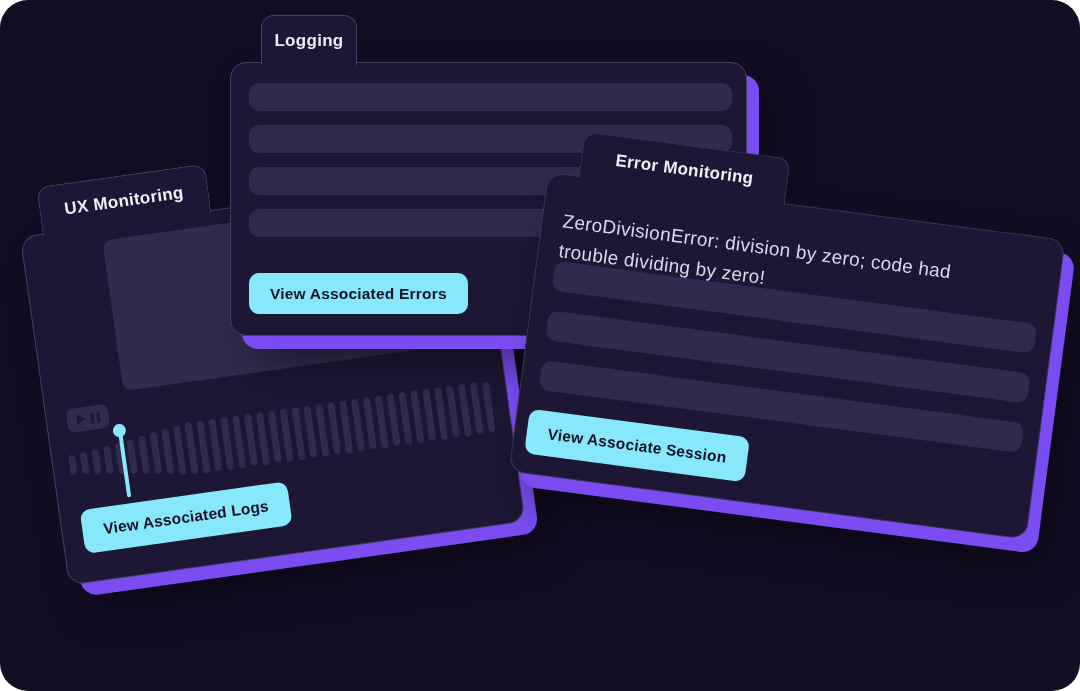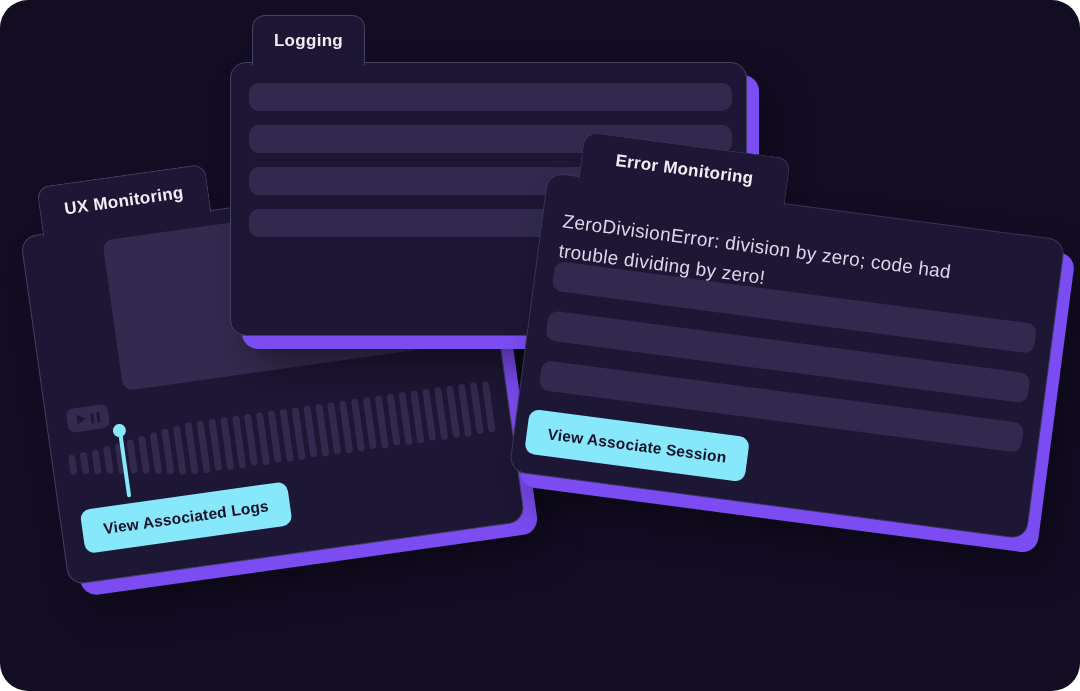--- a/index.html
+++ b/index.html
@@ -43,21 +43,21 @@
   .pause-bars{display:flex;gap:3px;}
   .pause-bars i{display:block;width:3px;height:11px;background:var(--card,#1d1634);border-radius:1.5px;}
   .waveform{position:absolute;left:16px;top:202px;width:434px;height:60px;display:flex;align-items:center;gap:5px;overflow:hidden;}
   .waveform .wave-bar{width:7px;flex:none;background:var(--skeleton,#312a4e);border-radius:3.5px;}
   .scrubber{position:absolute;left:64px;top:198px;width:14px;height:76px;cursor:pointer;z-index:2;}
   .scrubber .knob{position:absolute;left:0;top:0;width:13px;height:13px;border-radius:50%;background:var(--accent-cyan,#87e8fb);}
   .scrubber .line{position:absolute;left:5px;top:10px;width:3.5px;height:64px;border-radius:2px;background:var(--accent-cyan,#87e8fb);}
   .card.ux .cta{left:20px;top:278px;height:44px;}
   
   .card.logging{left:230px;top:62px;width:515px;height:272px;z-index:2;}
-  .card.logging .tab{left:21px;width:113px;}
+  .card.logging .tab{left:30px;width:96px;}
   .card.logging .skel-col{left:18px;right:14px;top:20px;gap:14px;}
   .card.logging .skel-bar{height:28px;}
   .card.logging .cta{left:18px;top:210px;height:41px;}
   
   .card.error{left:548px;top:172px;width:520px;height:300px;transform:rotate(7.5deg);transform-origin:0 0;z-index:3;border-color:#3a3456;}
   .card.error .tab{left:30px;width:208px;height:48px;top:-46px;border-color:#3a3456;}
   .error-message{position:absolute;left:20px;top:12px;width:450px;color:var(--message-text,#ddd7ea);font-size:19px;line-height:30px;letter-spacing:.3px;}
   .card.error .skel-col{left:18px;width:486px;top:86px;gap:20px;}
   .card.error .skel-bar{height:30px;}
   .card.error .cta{left:12px;top:236px;height:45px;}
@@ -127,20 +127,21 @@
   <section class="card logging">
     <div class="tab">
       <span>Logging</span>
     </div>
     <div class="skel-col">
         <div class="skel-bar" style="height: 28px;"></div>
         <div class="skel-bar" style="height: 28px;"></div>
         <div class="skel-bar" style="height: 28px;"></div>
         <div class="skel-bar" style="height: 28px;"></div>
       </div>
+    <button class="cta">View Associated Errors</button>
   </section>
 
   <section class="card error">
     <div class="tab">
       <span>Error Monitoring</span>
     </div>
     <p class="error-message">ZeroDivisionError: division by zero; code had trouble dividing by zero!</p>
     <div class="skel-col">
         <div class="skel-bar" style="height: 30px;"></div>
         <div class="skel-bar" style="height: 30px;"></div>

